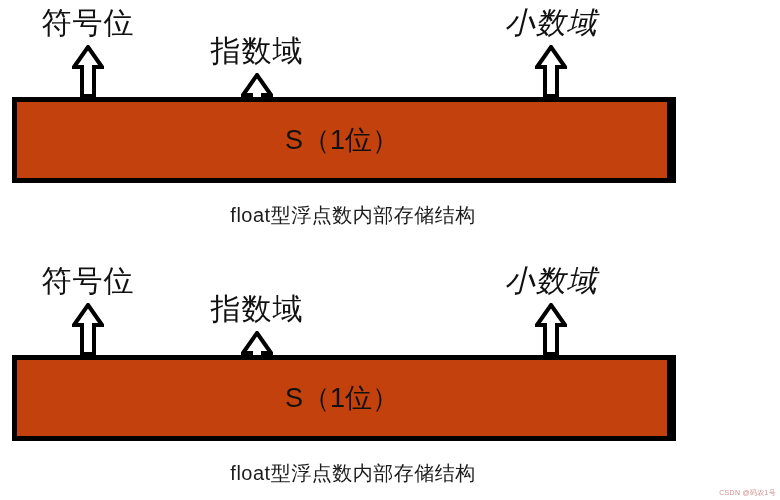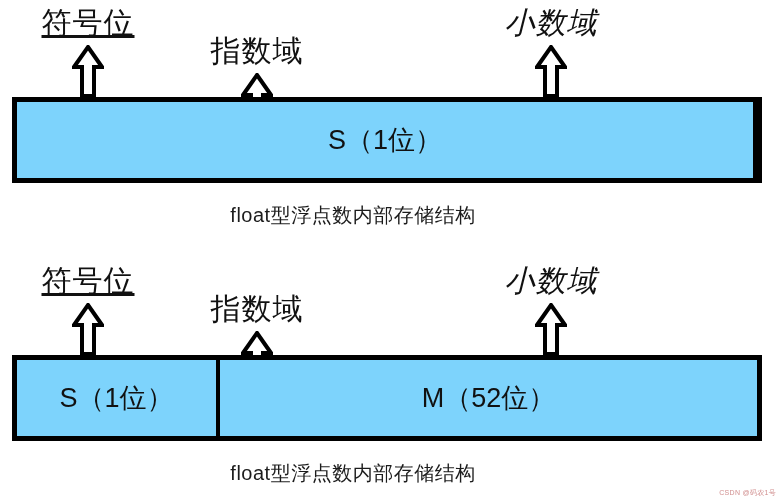--- a/index.html
+++ b/index.html
@@ -29,32 +29,32 @@
   }
   .pointer-label {
     font-size: 30px;
     line-height: 38px;
     color: #111111;
     letter-spacing: 1px;
     white-space: nowrap;
   }
   .pointer-arrow { margin-top: 3px; display: block; }
 
-  .pointer.p1 { left: 18px; text-decoration: underline; }
+  .pointer.p1 { left: 18px; }
   .pointer.p2 { left: 187px; margin-top: 28px; }
   .pointer.p3 { left: 481px; font-style: italic; }
 
   .bit-box {
     position: absolute;
     left: 12px;
     top: 97px;
-    width: 750px;
+    width: 664px;
     height: 86px;
     border: 5px solid #000000;
-    background: #7dd3fc;
+    background: #c2410c;
     display: flex;
     flex-direction: row;
     align-items: stretch;
   }
   .bit-cell {
     display: flex;
     align-items: center;
     justify-content: center;
     font-size: 27px;
     color: #111111;
@@ -138,20 +138,19 @@
 
     <div class="pointer p3">
       <div class="pointer-label">小数域</div>
       <svg class="pointer-arrow" width="32" height="53" viewBox="0 0 32 53">
         <polygon points="16,2 30,22 22,22 22,51 10,51 10,22 2,22" fill="#ffffff" stroke="#000000" stroke-width="4" stroke-linejoin="miter"></polygon>
       </svg>
     </div>
 
     <div class="bit-box">
       <div class="bit-cell c1">S（1位）</div>
-      <div class="bit-cell c3">M（52位）</div>
     </div>
 
     <div class="caption">float型浮点数内部存储结构</div>
   </div>
 
   <div class="watermark">CSDN @码农1号</div>
 </div>
 
 </body></html>

